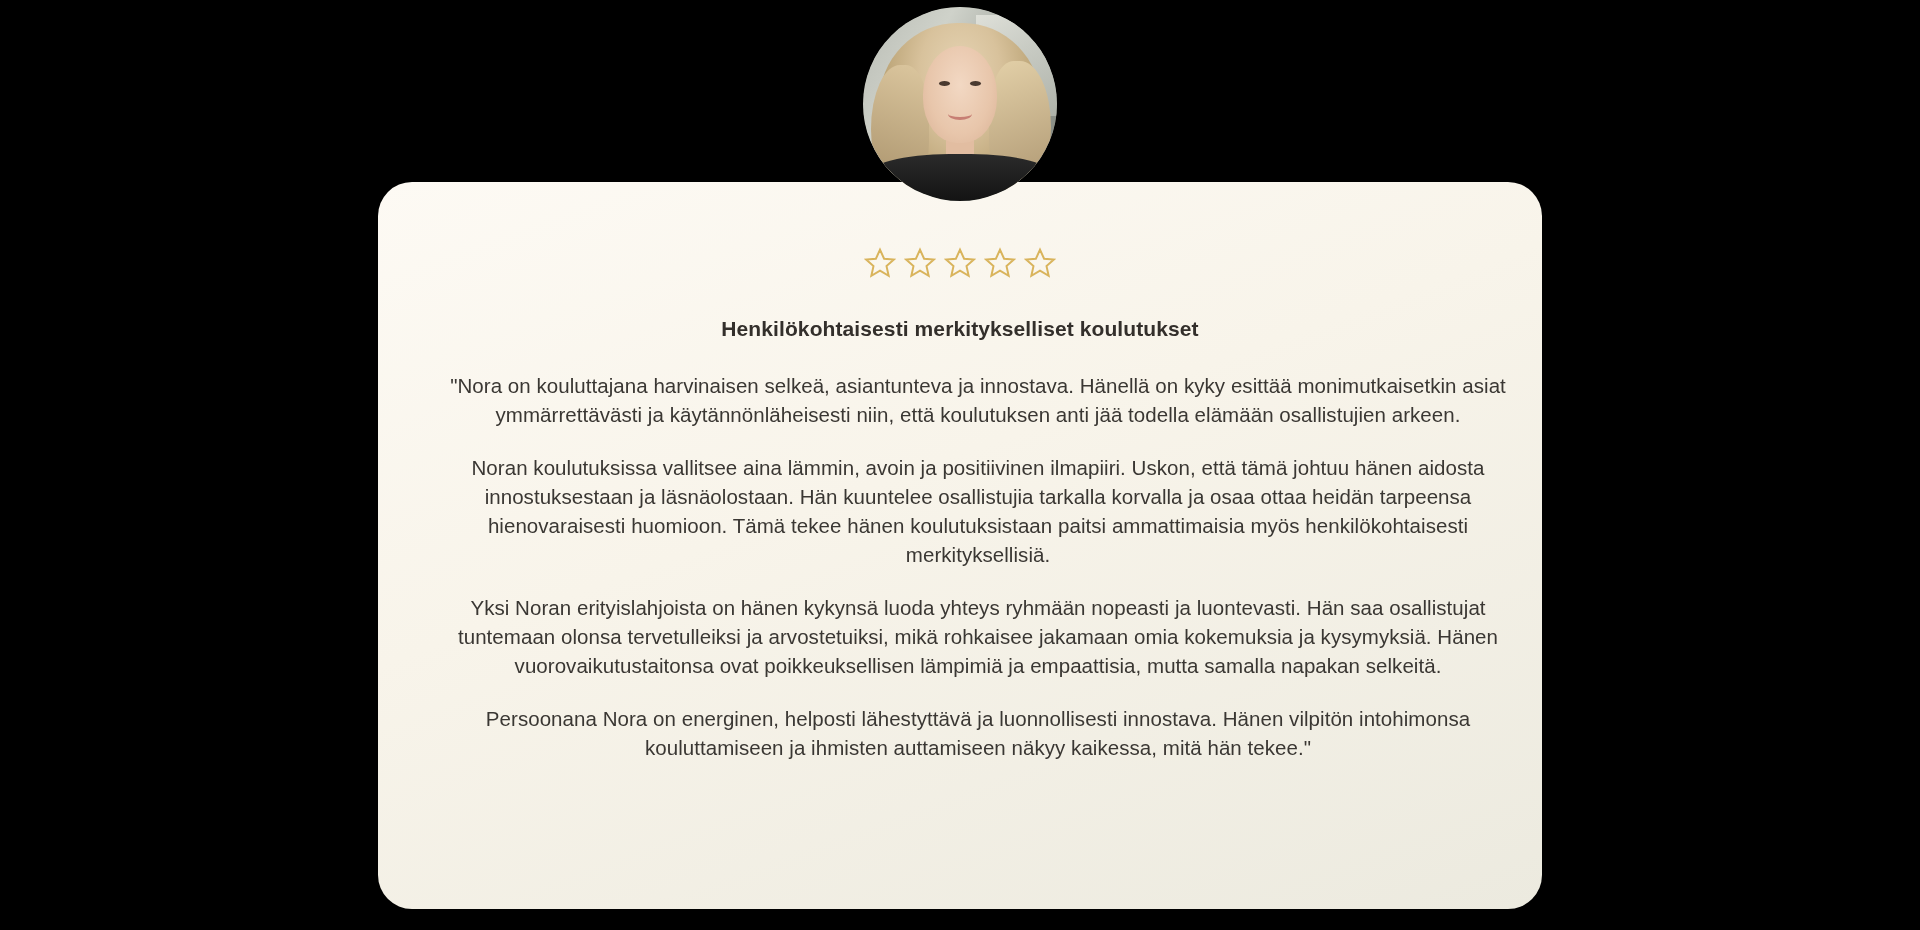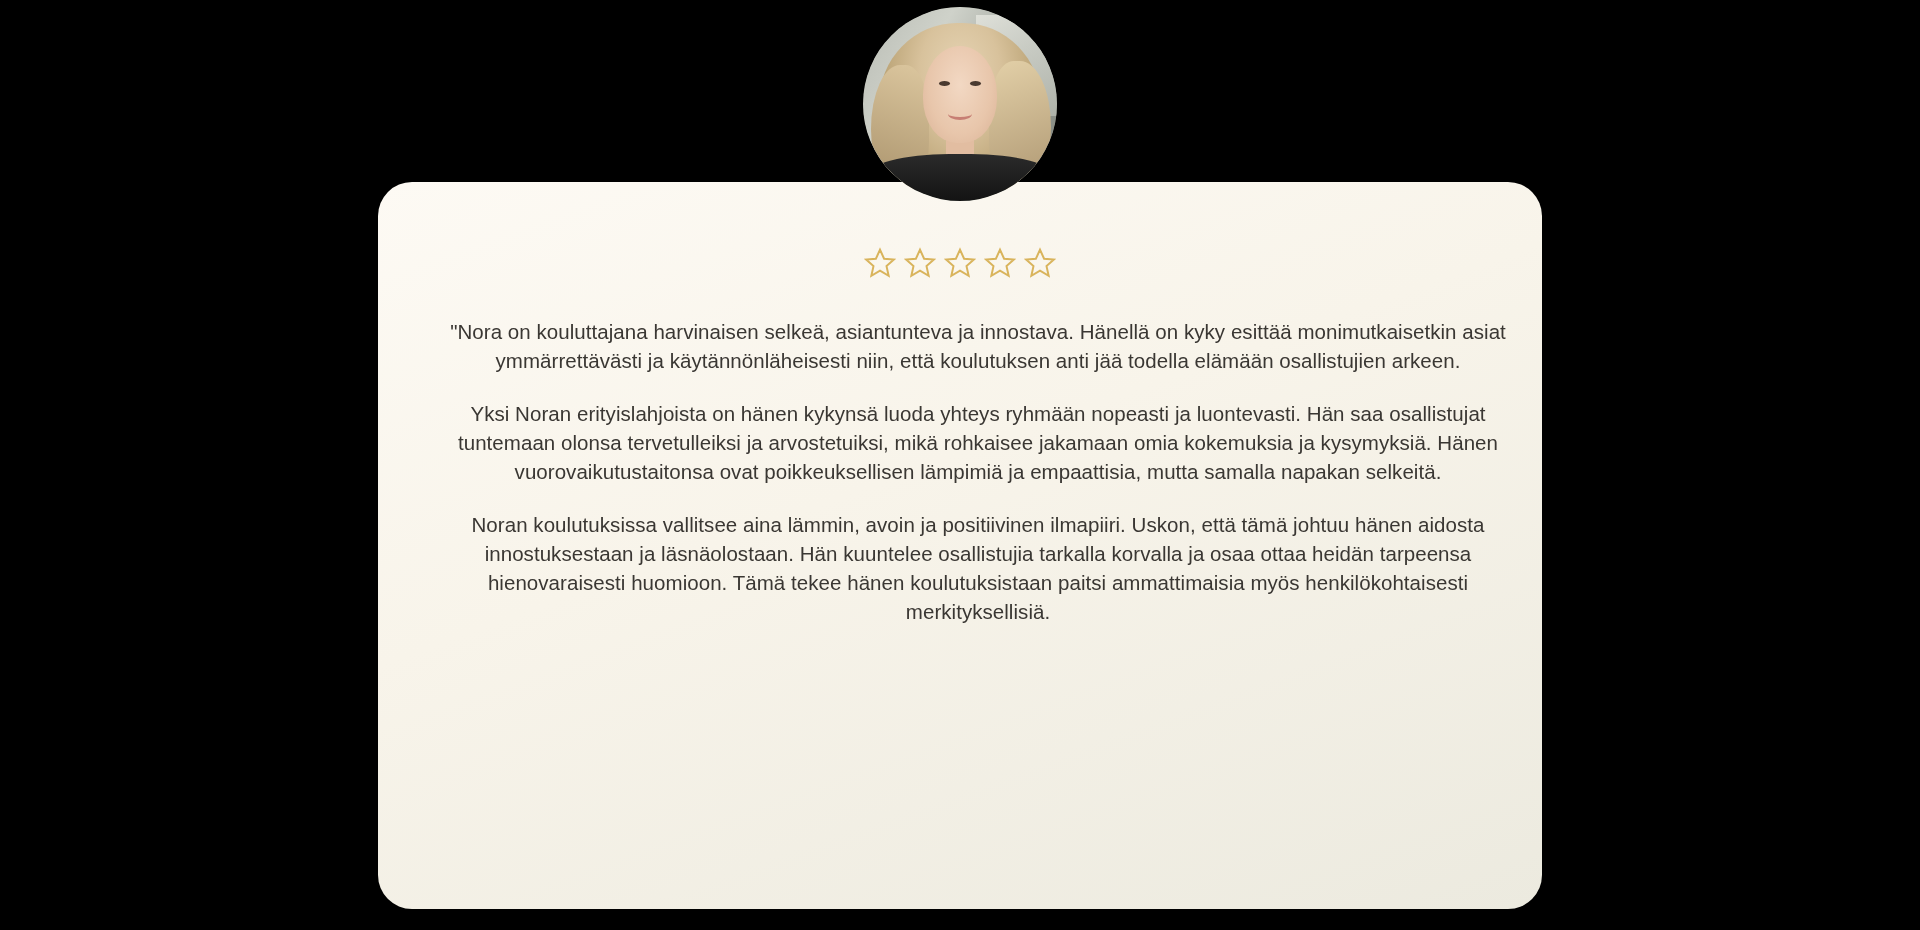--- a/index.html
+++ b/index.html
@@ -177,25 +177,27 @@
               <polygon points="12,2.6 14.9,9 21.8,9.6 16.6,14.2 18.1,21 12,17.4 5.9,21 7.4,14.2 2.2,9.6 9.1,9"></polygon>
             </svg>
         </span>
         <span class="star">
           <svg width="34" height="34" viewBox="0 0 24 24" fill="none" stroke="#d9b45c" stroke-width="1.4">
               <polygon points="12,2.6 14.9,9 21.8,9.6 16.6,14.2 18.1,21 12,17.4 5.9,21 7.4,14.2 2.2,9.6 9.1,9"></polygon>
             </svg>
         </span>
       </div>
 
+      <div class="headline">Henkilökohtaisesti merkitykselliset koulutukset</div>
 
       <div class="paras">
         <p class="para">"Nora on kouluttajana harvinaisen selkeä, asiantunteva ja innostava. Hänellä on kyky esittää monimutkaisetkin asiat ymmärrettävästi ja käytännönläheisesti niin, että koulutuksen anti jää todella elämään osallistujien arkeen.</p>
+        <p class="para">Noran koulutuksissa vallitsee aina lämmin, avoin ja positiivinen ilmapiiri. Uskon, että tämä johtuu hänen aidosta innostuksestaan ja läsnäolostaan. Hän kuuntelee osallistujia tarkalla korvalla ja osaa ottaa heidän tarpeensa hienovaraisesti huomioon. Tämä tekee hänen koulutuksistaan paitsi ammattimaisia myös henkilökohtaisesti merkityksellisiä.</p>
         <p class="para">Yksi Noran erityislahjoista on hänen kykynsä luoda yhteys ryhmään nopeasti ja luontevasti. Hän saa osallistujat tuntemaan olonsa tervetulleiksi ja arvostetuiksi, mikä rohkaisee jakamaan omia kokemuksia ja kysymyksiä. Hänen vuorovaikutustaitonsa ovat poikkeuksellisen lämpimiä ja empaattisia, mutta samalla napakan selkeitä.</p>
-        <p class="para">Noran koulutuksissa vallitsee aina lämmin, avoin ja positiivinen ilmapiiri. Uskon, että tämä johtuu hänen aidosta innostuksestaan ja läsnäolostaan. Hän kuuntelee osallistujia tarkalla korvalla ja osaa ottaa heidän tarpeensa hienovaraisesti huomioon. Tämä tekee hänen koulutuksistaan paitsi ammattimaisia myös henkilökohtaisesti merkityksellisiä.</p>
+        <p class="para">Persoonana Nora on energinen, helposti lähestyttävä ja luonnollisesti innostava. Hänen vilpitön intohimonsa kouluttamiseen ja ihmisten auttamiseen näkyy kaikessa, mitä hän tekee."</p>
       </div>
 
 
     </div>
   </div>
 
   <div class="avatar-wrap">
     <div class="avatar-photo">
       <div class="ph-bg"></div>
       <div class="ph-window"></div>

